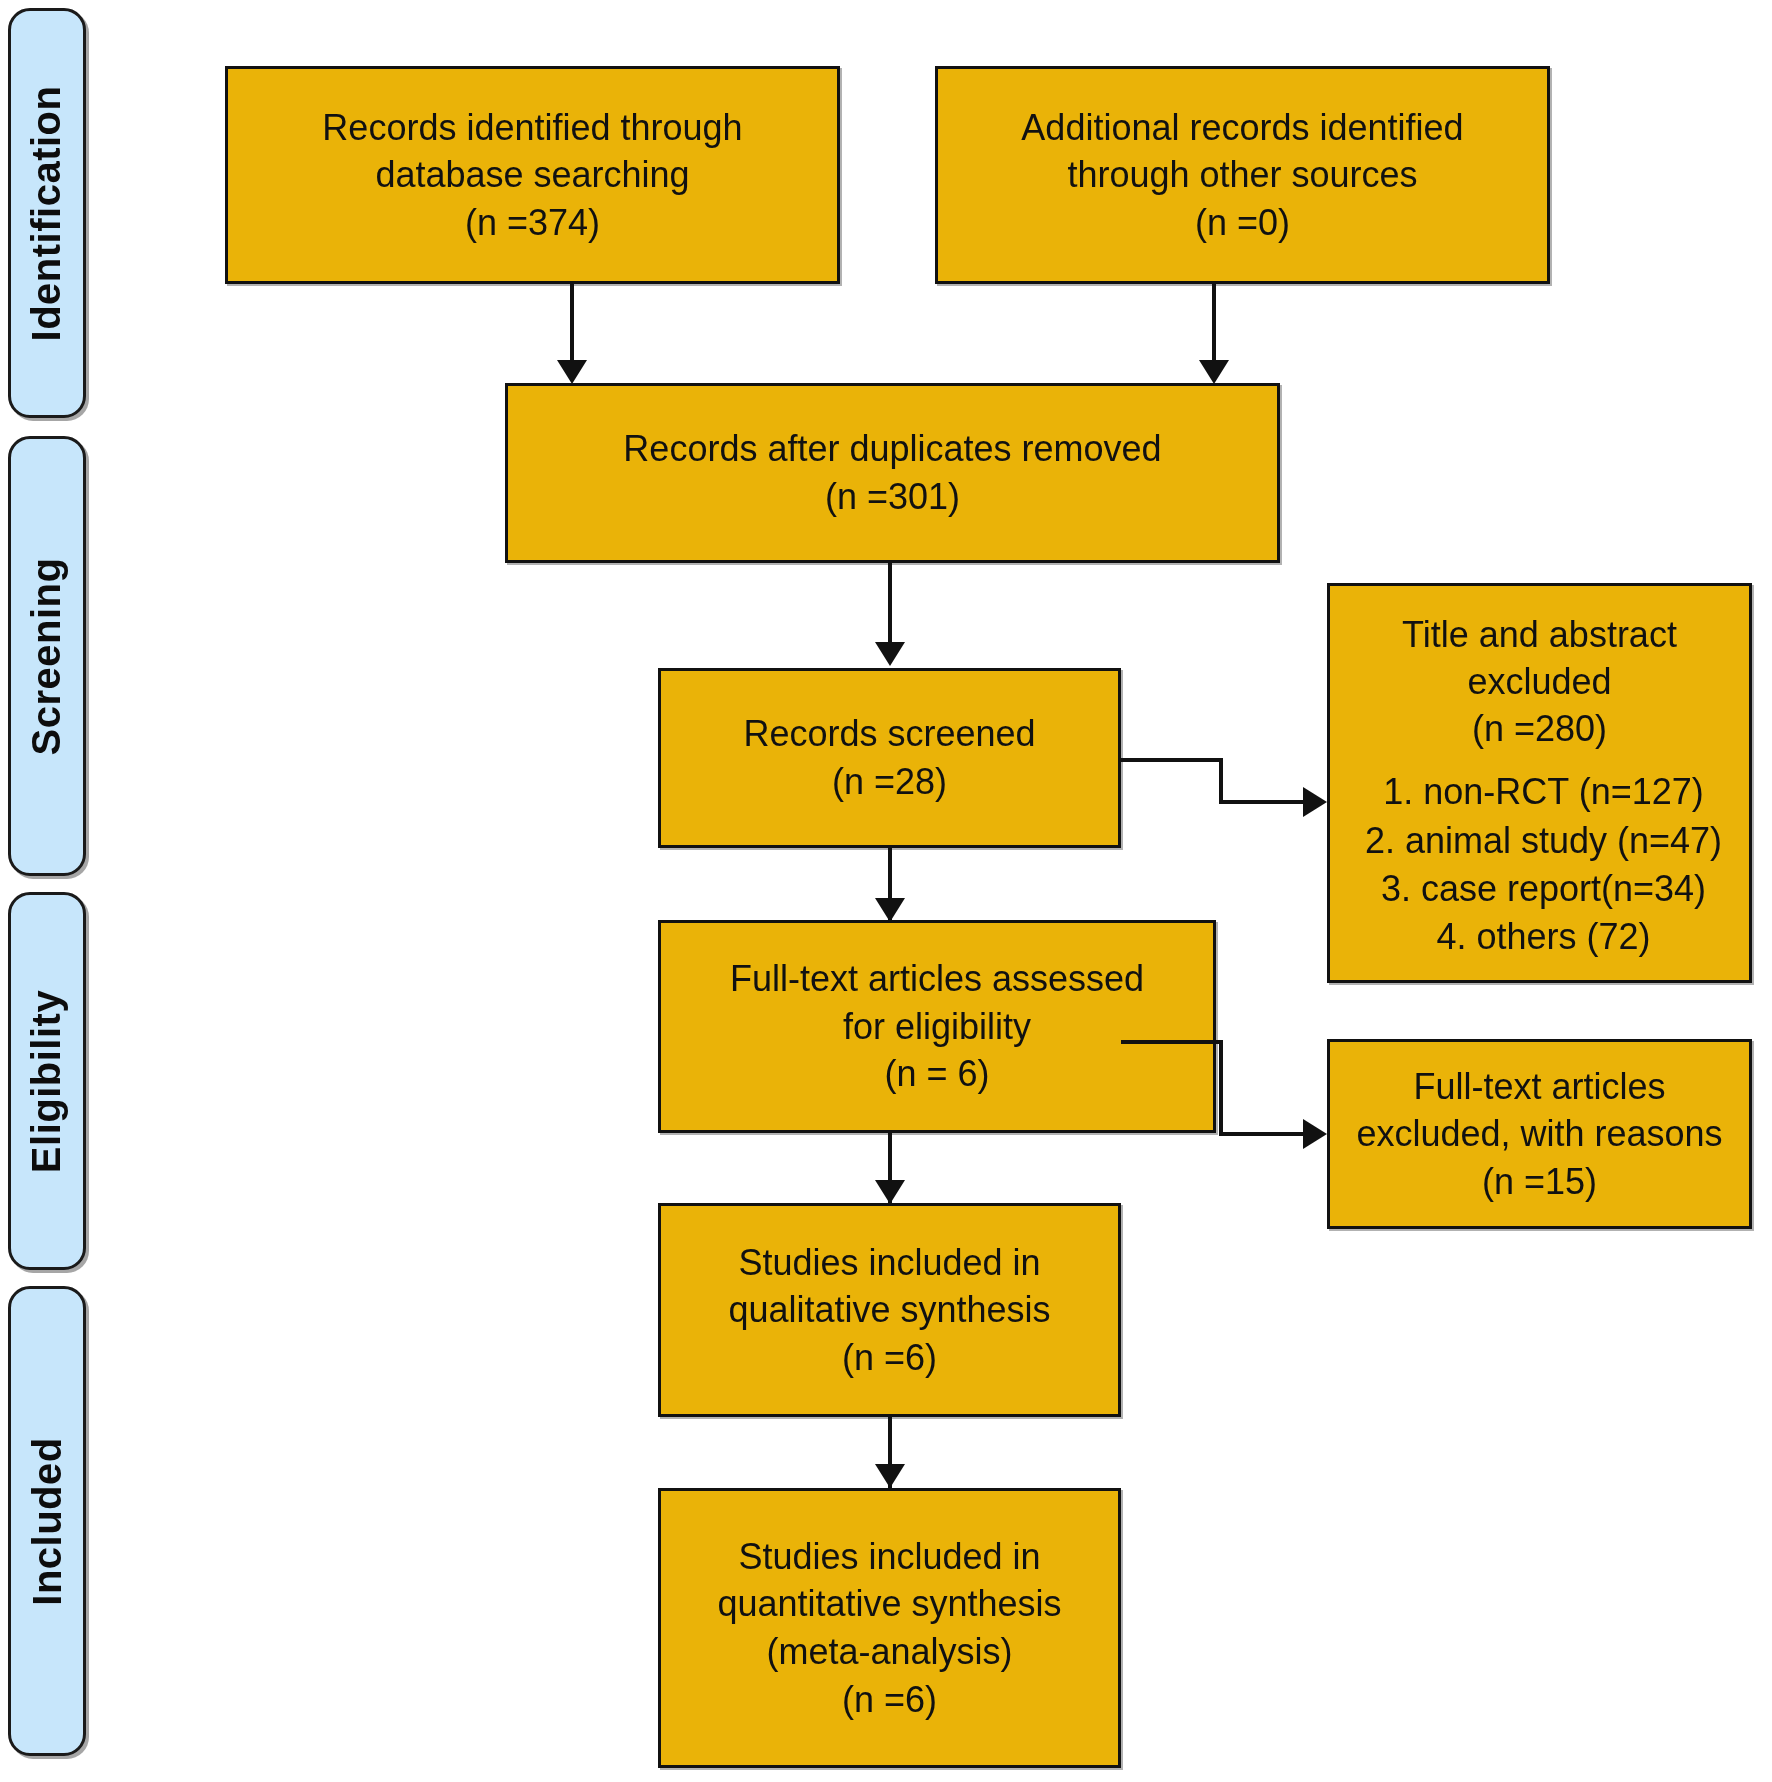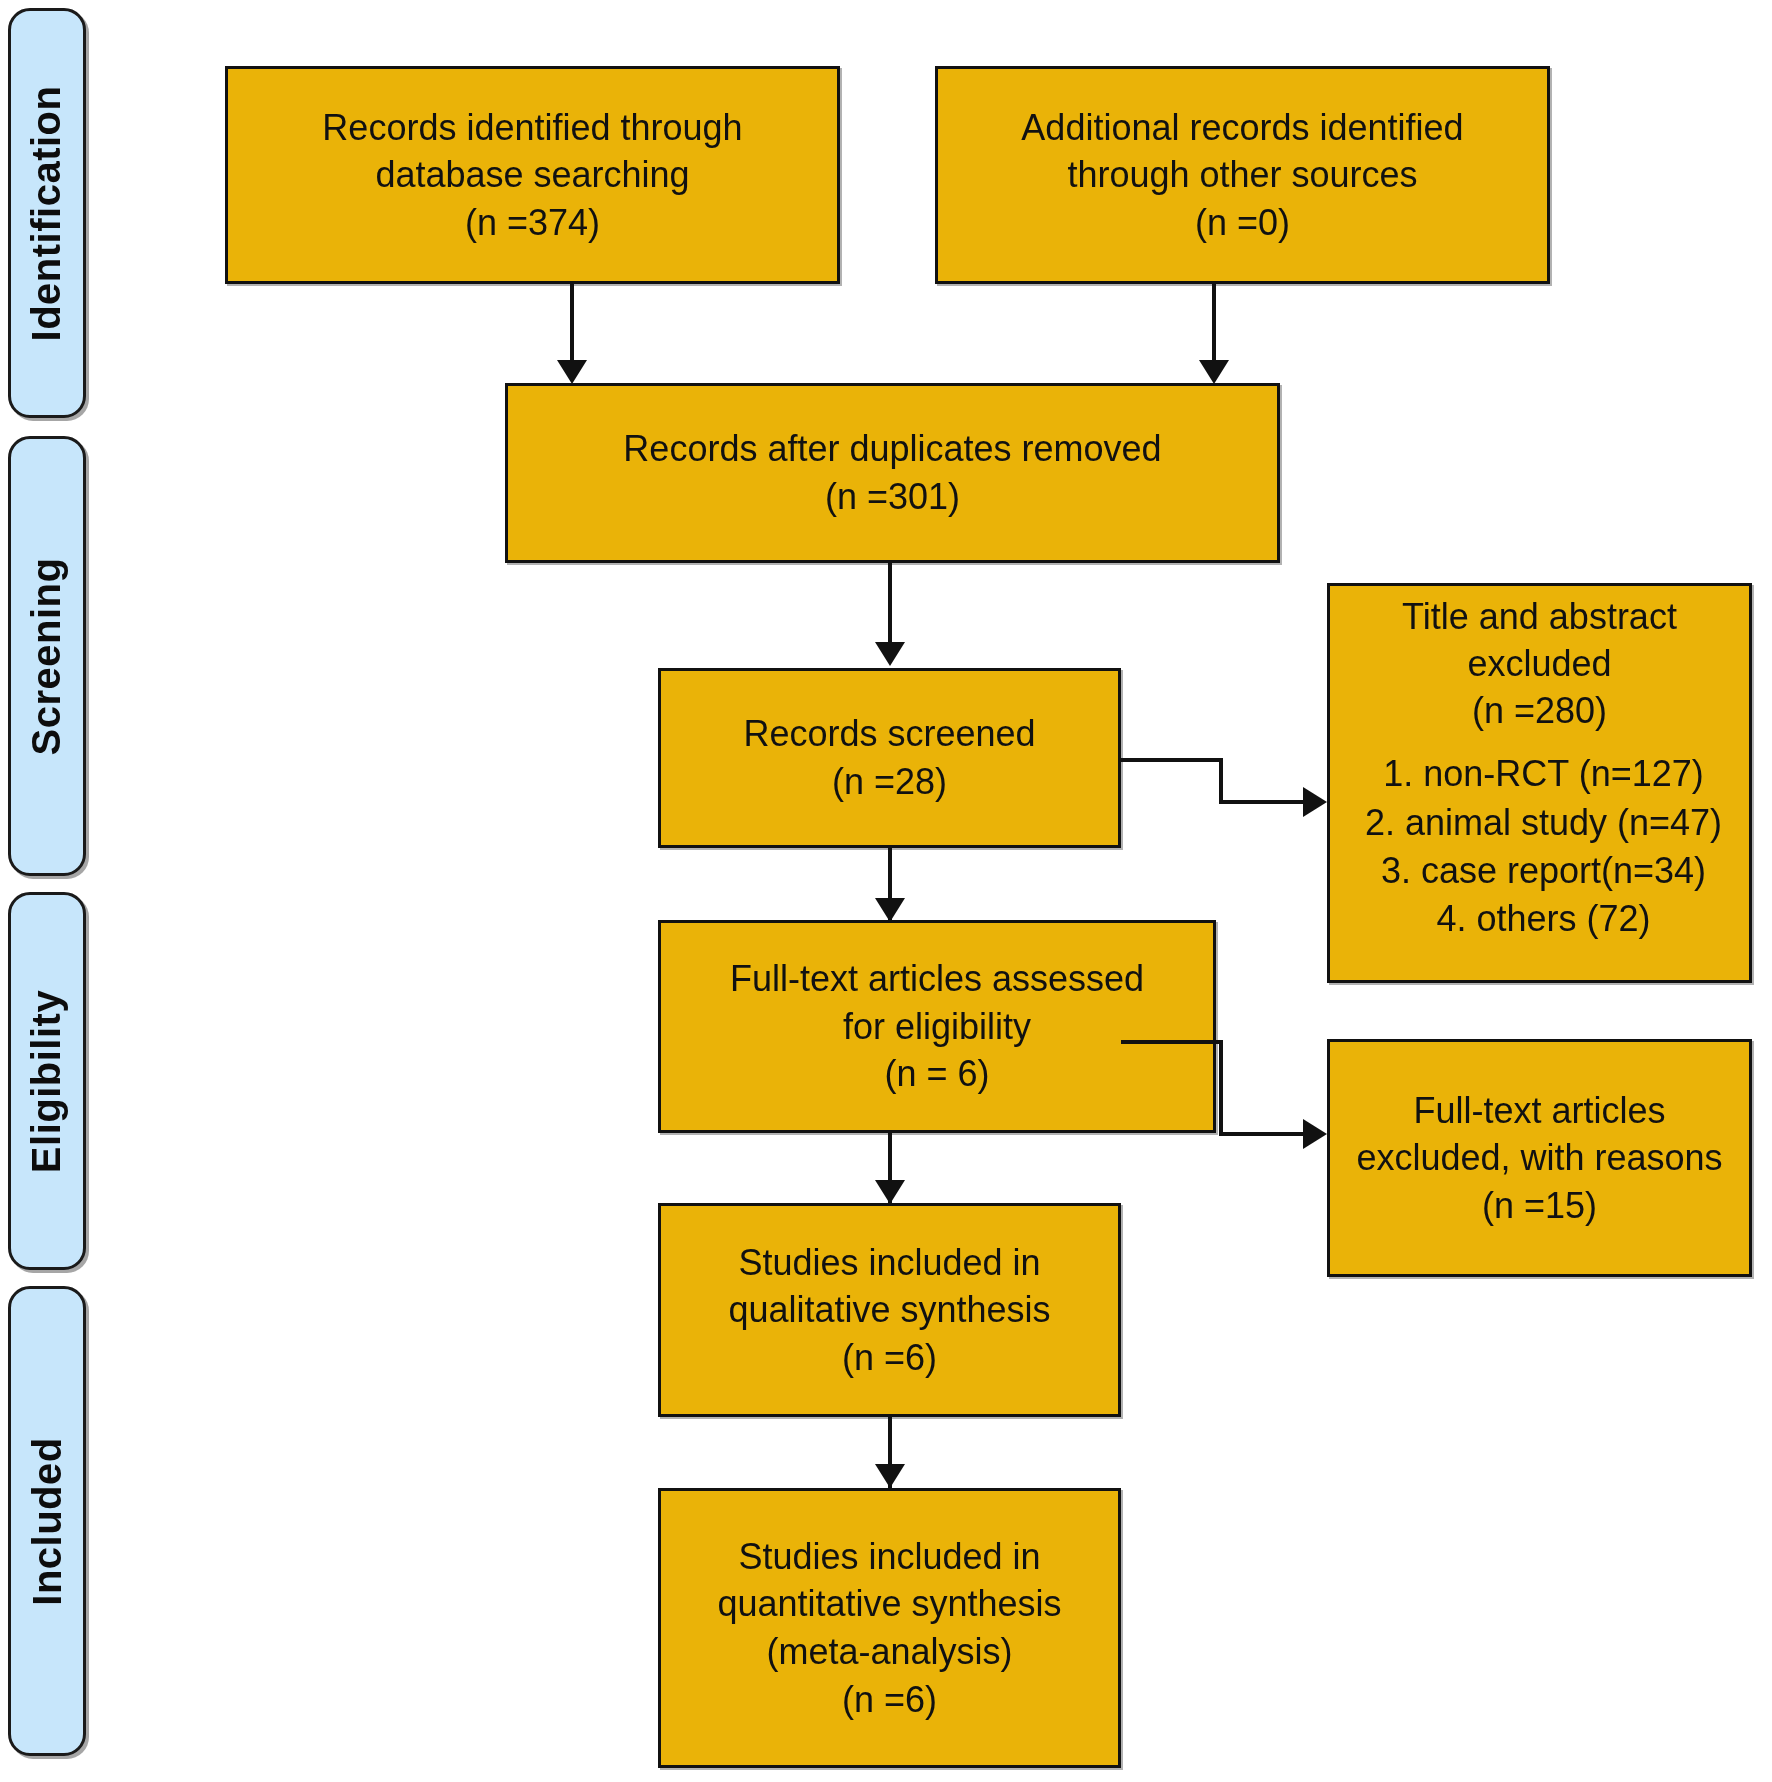--- a/index.html
+++ b/index.html
@@ -56,21 +56,21 @@
   .flow-box .box-text {
     font-size: 36px;
     line-height: 1.32;
     color: #111111;
     font-family: "Liberation Sans", sans-serif;
     white-space: pre-line;
   }
   .flow-box.excl-list {
     align-items: flex-start;
     justify-content: flex-start;
-    padding: 8px 10px 10px 10px;
+    padding: 26px 10px 10px 10px;
   }
   .excl-head {
     font-size: 36px;
     line-height: 1.3;
     text-align: center;
     white-space: pre-line;
     color: #111111;
     display: block;
   }
   .excl-items {
@@ -186,21 +186,21 @@
 
   <div class="vline" style="left:888px; top:848px; height:74px;"></div>
   <div class="arrow-down" style="left:875px; top:898px;"></div>
 
   <div class="flow-box" style="left:658px; top:920px; width:558px; height:213px;">
     <span class="box-text">Full-text articles assessed
 for eligibility
 (n = 6)</span>
   </div>
 
-  <div class="flow-box" style="left:1327px; top:1039px; width:425px; height:238px;">
+  <div class="flow-box" style="left:1327px; top:1039px; width:425px; height:190px;">
     <span class="box-text">Full-text articles
 excluded, with reasons
 (n =15)</span>
   </div>
 
   <div class="hline" style="left:1121px; top:1040px; width:102px;"></div>
   <div class="vline" style="left:1219px; top:1040px; height:96px;"></div>
   <div class="hline" style="left:1219px; top:1132px; width:86px;"></div>
   <div class="arrow-right" style="left:1303px; top:1119px;"></div>
 

